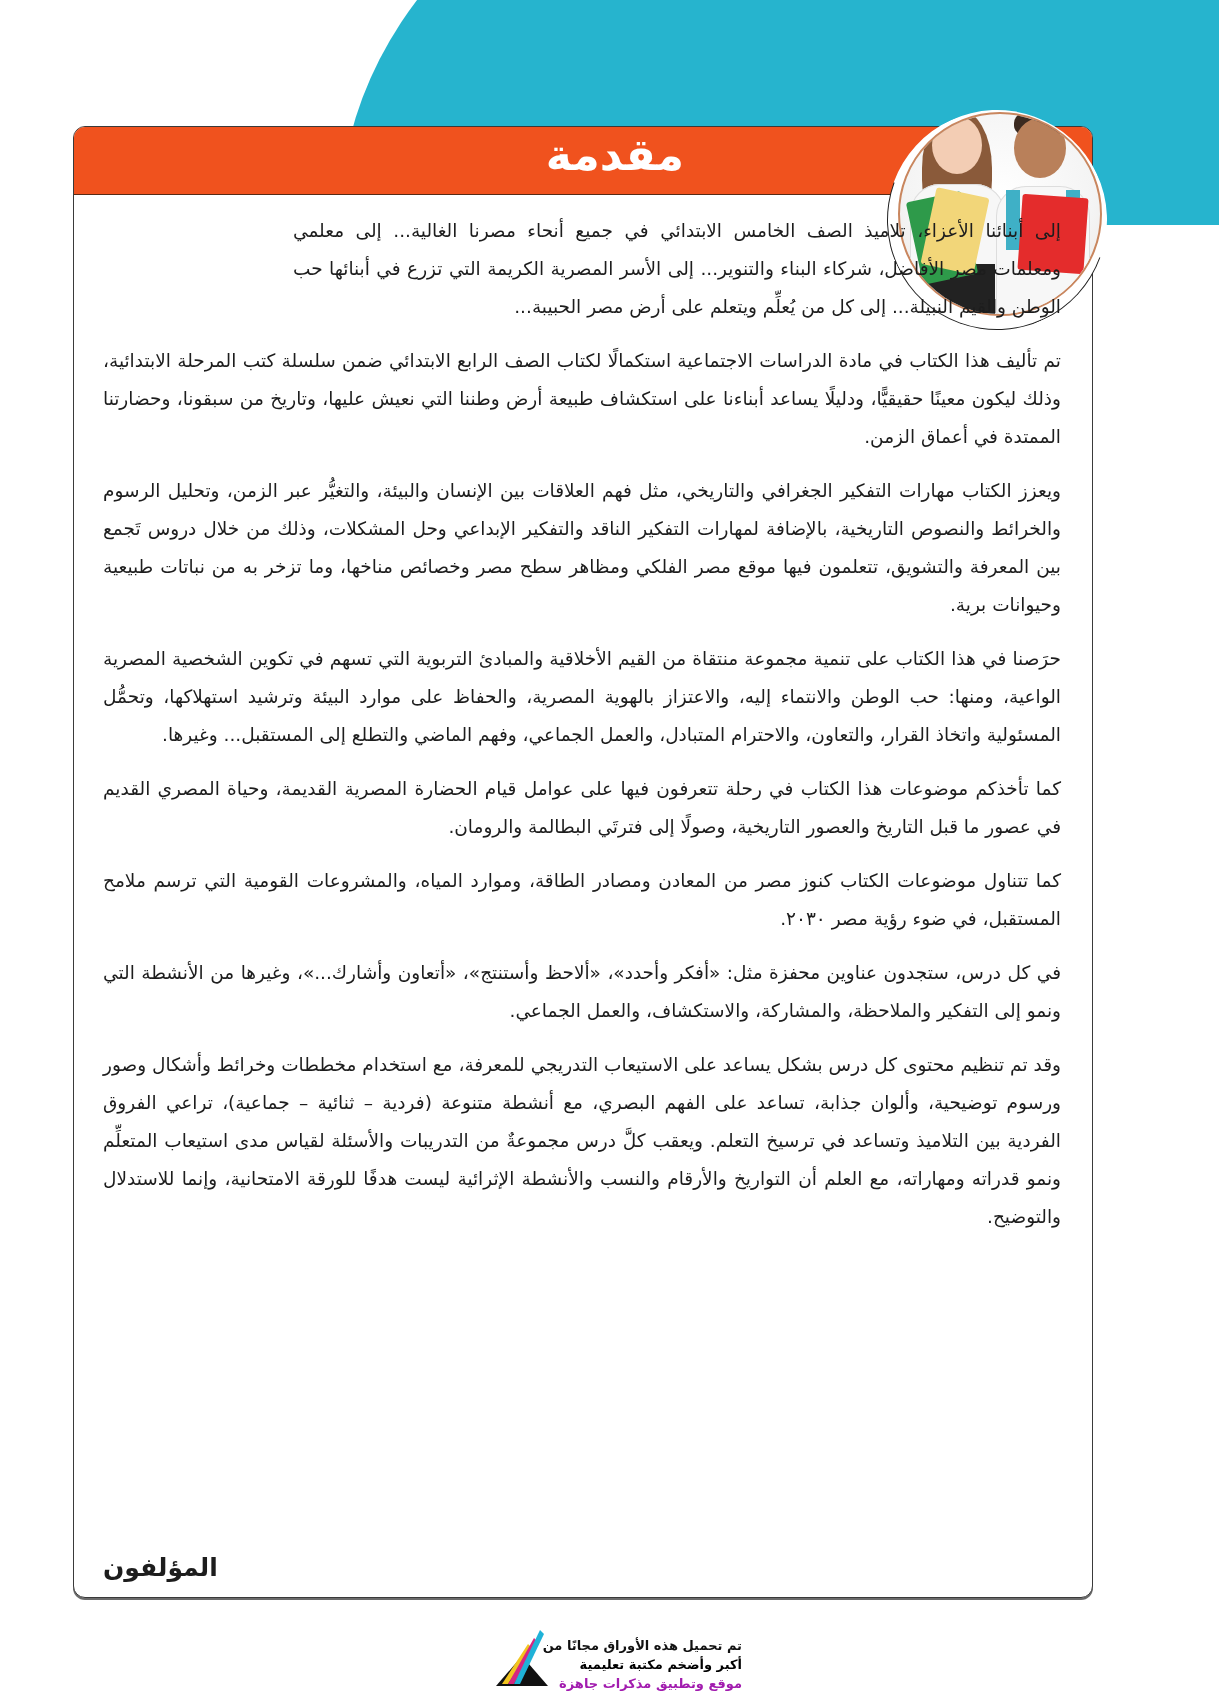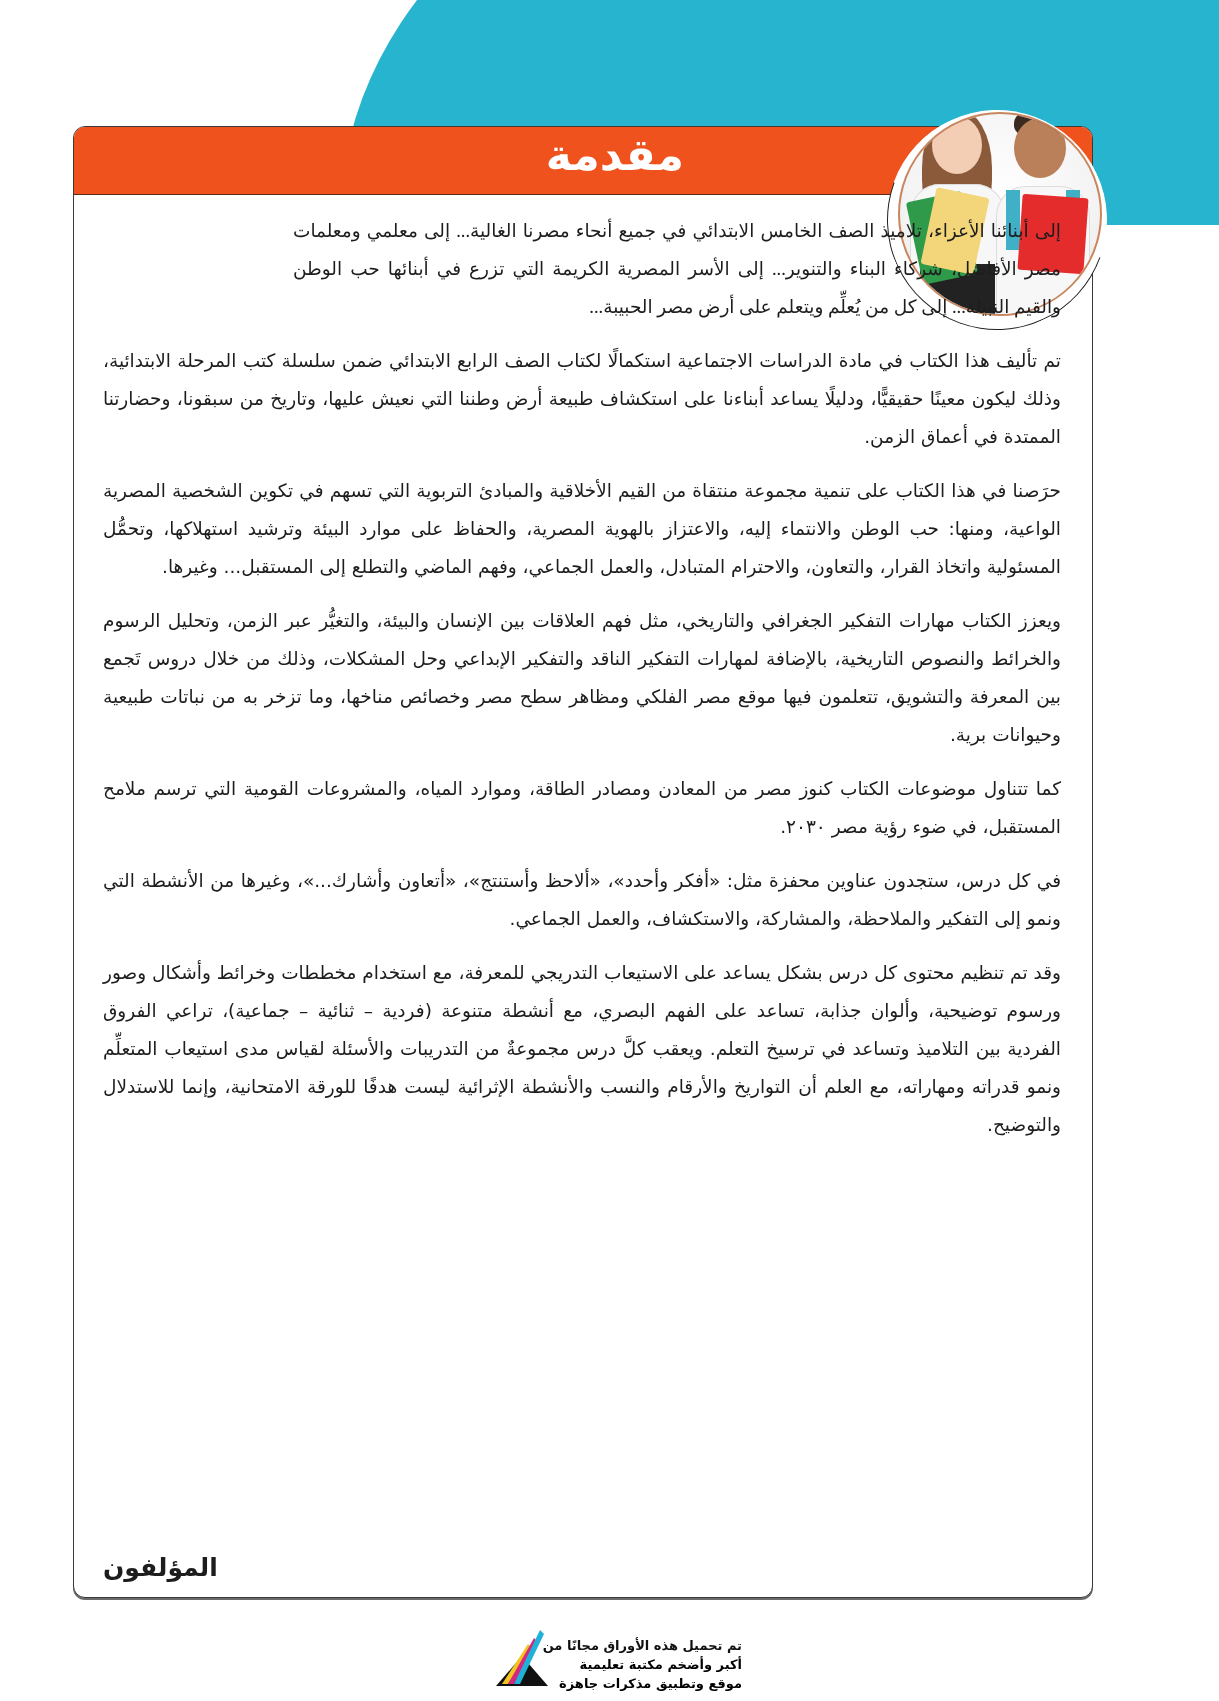--- a/index.html
+++ b/index.html
@@ -47,38 +47,38 @@
   .kid .vest { position: absolute; background: #222; }
   .book { position: absolute; border-radius: 3px; }
 
   .content {
     position: absolute; left: 103px; top: 212px; width: 958px;
     direction: rtl; text-align: justify; color: #1d1d1d;
     font-size: 18.5px; line-height: 38px;
     font-family: "DejaVu Sans", sans-serif;
   }
   .content p { margin: 0 0 16px 0; text-align-last: right; }
-  .first-wrap { width: 958px; direction: rtl; font-family: Liberation Serif, serif; }
+  .first-wrap { width: 958px; direction: rtl; }
   .first-wrap p { width: 768px; margin-right: 0; margin-left: auto; }
   .content b { font-weight: normal; }
   .signature {
     position: absolute; left: 103px; top: 1553px; font-weight: bold; font-size: 25px;
     direction: rtl; color: #1d1d1d;
   }
 
   .footer-logo {
     position: absolute; left: 492px; top: 1622px; width: 250px; height: 72px;
   }
   .footer-logo .lines {
     position: absolute; right: 0; top: 6px; direction: rtl; text-align: right;
     font-weight: bold; font-size: 13px; line-height: 19px;
   }
   .footer-logo .l1 { color: #111; margin-top: 8px; }
   .footer-logo .l2 { color: #000000; }
-  .footer-logo .l3 { color: #000000; }
+  .footer-logo .l3 { color: #a21caf; }
   .footer-logo svg { position: absolute; left: 0; top: 4px; }
 </style>
 </head>
 <body>
 
 <div class="teal-band"></div>
 
 <div class="card">
   <div class="card-header">
     <div class="card-title">مقدمة</div>
@@ -105,22 +105,23 @@
     <div class="vest" style="left:66px;top:76px;width:14px;height:60px;background:#3fb0c6;"></div>
   </div>
   <div class="book" style="left:120px;top:82px;width:66px;height:76px;background:#e42c2c;transform:rotate(4deg);"></div>
 </div>
 
 <div class="content">
   <div class="first-wrap">
     <p>إلى أبنائنا الأعزاء، تلاميذ الصف الخامس الابتدائي في جميع أنحاء مصرنا الغالية... إلى معلمي ومعلمات مصر الأفاضل، شركاء البناء والتنوير... إلى الأسر المصرية الكريمة التي تزرع في أبنائها حب الوطن والقيم النبيلة... إلى كل من يُعلِّم ويتعلم على أرض مصر الحبيبة...</p>
   </div>
   <p>تم تأليف هذا الكتاب في مادة الدراسات الاجتماعية استكمالًا لكتاب الصف الرابع الابتدائي ضمن سلسلة كتب المرحلة الابتدائية، وذلك ليكون معينًا حقيقيًّا، ودليلًا يساعد أبناءنا على استكشاف طبيعة أرض وطننا التي نعيش عليها، وتاريخ من سبقونا، وحضارتنا الممتدة في أعماق الزمن.</p>
+  <p>ويعزز الكتاب مهارات التفكير الجغرافي والتاريخي، مثل فهم العلاقات بين الإنسان والبيئة، والتغيُّر عبر الزمن، وتحليل الرسوم والخرائط والنصوص التاريخية، بالإضافة لمهارات التفكير الناقد والتفكير الإبداعي وحل المشكلات، وذلك من خلال دروس تَجمع بين المعرفة والتشويق، تتعلمون فيها موقع مصر الفلكي ومظاهر سطح مصر وخصائص مناخها، وما تزخر به من نباتات طبيعية وحيوانات برية.</p>
   <p>حرَصنا في هذا الكتاب على تنمية مجموعة منتقاة من القيم الأخلاقية والمبادئ التربوية التي تسهم في تكوين الشخصية المصرية الواعية، ومنها: حب الوطن والانتماء إليه، والاعتزاز بالهوية المصرية، والحفاظ على موارد البيئة وترشيد استهلاكها، وتحمُّل المسئولية واتخاذ القرار، والتعاون، والاحترام المتبادل، والعمل الجماعي، وفهم الماضي والتطلع إلى المستقبل... وغيرها.</p>
-  <p>ويعزز الكتاب مهارات التفكير الجغرافي والتاريخي، مثل فهم العلاقات بين الإنسان والبيئة، والتغيُّر عبر الزمن، وتحليل الرسوم والخرائط والنصوص التاريخية، بالإضافة لمهارات التفكير الناقد والتفكير الإبداعي وحل المشكلات، وذلك من خلال دروس تَجمع بين المعرفة والتشويق، تتعلمون فيها موقع مصر الفلكي ومظاهر سطح مصر وخصائص مناخها، وما تزخر به من نباتات طبيعية وحيوانات برية.</p>
+  <p>كما تأخذكم موضوعات هذا الكتاب في رحلة تتعرفون فيها على عوامل قيام الحضارة المصرية القديمة، وحياة المصري القديم في عصور ما قبل التاريخ والعصور التاريخية، وصولًا إلى فترتَي البطالمة والرومان.</p>
   <p>كما تتناول موضوعات الكتاب كنوز مصر من المعادن ومصادر الطاقة، وموارد المياه، والمشروعات القومية التي ترسم ملامح المستقبل، في ضوء رؤية مصر ٢٠٣٠.</p>
   <p>في كل درس، ستجدون عناوين محفزة مثل: «أفكر وأحدد»، «ألاحظ وأستنتج»، «أتعاون وأشارك...»، وغيرها من الأنشطة التي ونمو إلى التفكير والملاحظة، والمشاركة، والاستكشاف، والعمل الجماعي.</p>
   <p><span>وقد تم تنظيم محتوى كل درس بشكل يساعد على الاستيعاب التدريجي للمعرفة، مع استخدام مخططات وخرائط وأشكال وصور ورسوم توضيحية، وألوان جذابة، تساعد على الفهم البصري، مع أنشطة متنوعة (فردية – ثنائية – جماعية)، تراعي الفروق الفردية بين التلاميذ وتساعد في ترسيخ التعلم. ويعقب كلَّ درس مجموعةٌ من التدريبات والأسئلة لقياس مدى استيعاب المتعلِّم ونمو قدراته ومهاراته، </span><b>مع العلم أن التواريخ والأرقام والنسب والأنشطة الإثرائية ليست هدفًا للورقة الامتحانية، وإنما للاستدلال والتوضيح.</b></p>
 </div>
 
 <div class="signature">المؤلفون</div>
 
 <div class="footer-logo">
   <svg width="60" height="66" viewBox="0 0 60 66">
     <path d="M4 60 L30 30 L56 60 Z" fill="#111"></path>

